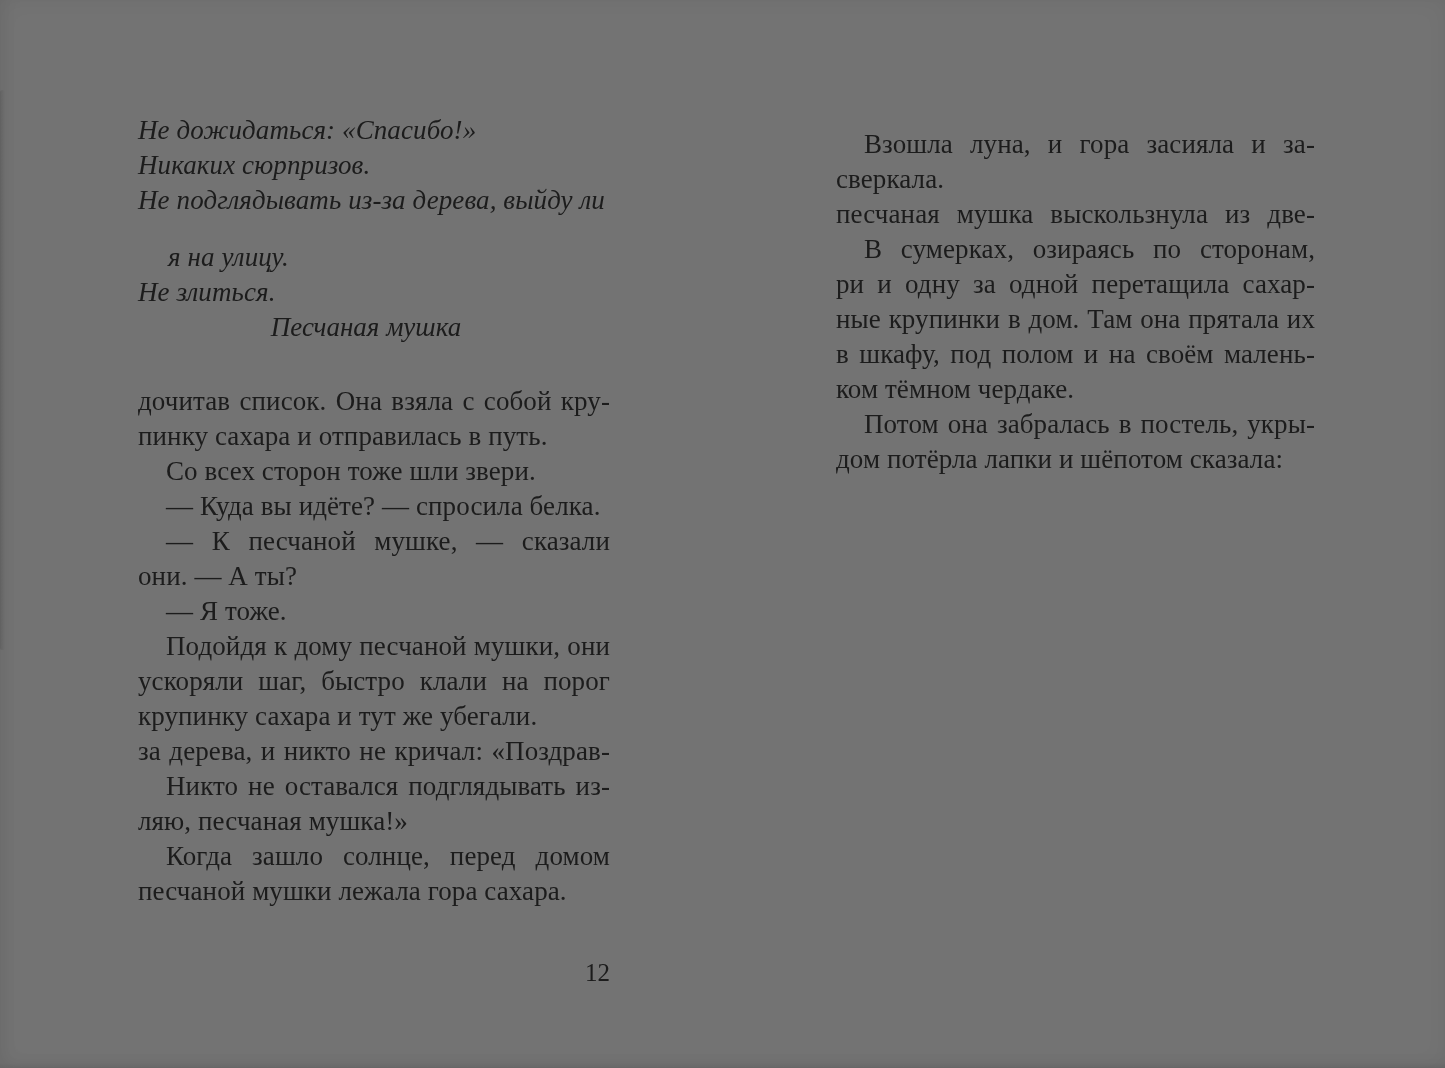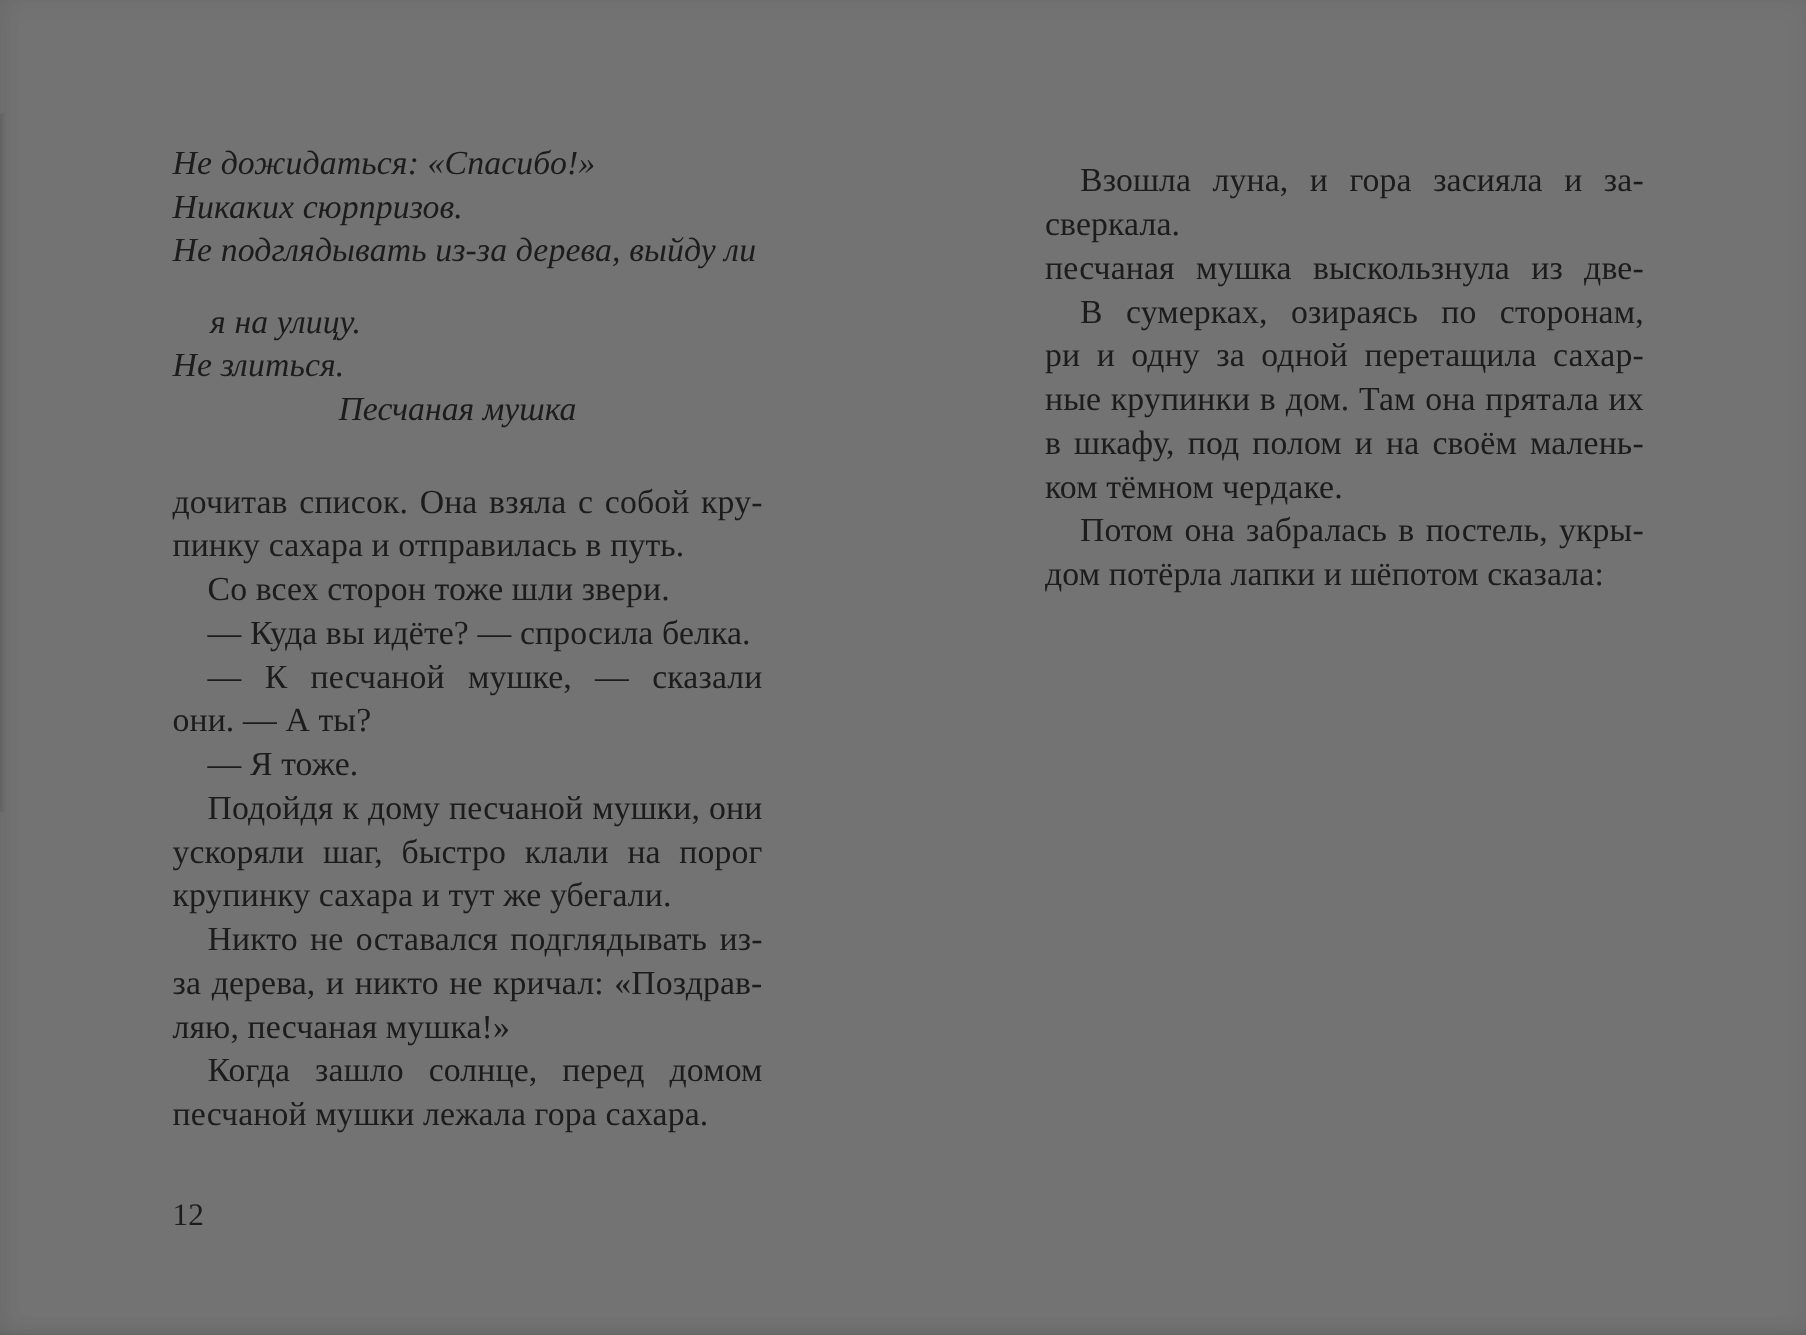--- a/index.html
+++ b/index.html
@@ -59,21 +59,21 @@
     height: 35px;
     text-align: center;
     padding-right: 16px;
     margin-bottom: 39px;
   }
   .page-number {
     position: absolute;
     left: 138px;
     top: 955px;
     width: 472px;
-    text-align: left;
+    text-align: right;
     font-size: 25px;
     line-height: 35px;
   }
 </style>
 </head>
 <body>
 
 <div class="spread">
   <div class="edge-left"></div>
   <div class="edge-bottom"></div>
@@ -91,22 +91,22 @@
         <div class="line just">дочитав список. Она взяла с собой кру-</div>
         <div class="line">пинку сахара и отправилась в путь.</div>
         <div class="line first">Со всех сторон тоже шли звери.</div>
         <div class="line first">— Куда вы идёте? — спросила белка.</div>
         <div class="line first just">— К песчаной мушке, — сказали</div>
         <div class="line">они. — А ты?</div>
         <div class="line first">— Я тоже.</div>
         <div class="line first just">Подойдя к дому песчаной мушки, они</div>
         <div class="line just">ускоряли шаг, быстро клали на порог</div>
         <div class="line">крупинку сахара и тут же убегали.</div>
+        <div class="line just">за дерева, и никто не кричал: «Поздрав-</div>
         <div class="line first just">Никто не оставался подглядывать из-</div>
-        <div class="line just">за дерева, и никто не кричал: «Поздрав-</div>
         <div class="line">ляю, песчаная мушка!»</div>
         <div class="line first just">Когда зашло солнце, перед домом</div>
         <div class="line">песчаной мушки лежала гора сахара.</div>
       </div>
   </div>
 
   <div class="col col-right">
     <div>
         <div class="line first just">Взошла луна, и гора засияла и за-</div>
         <div class="line">сверкала.</div>

